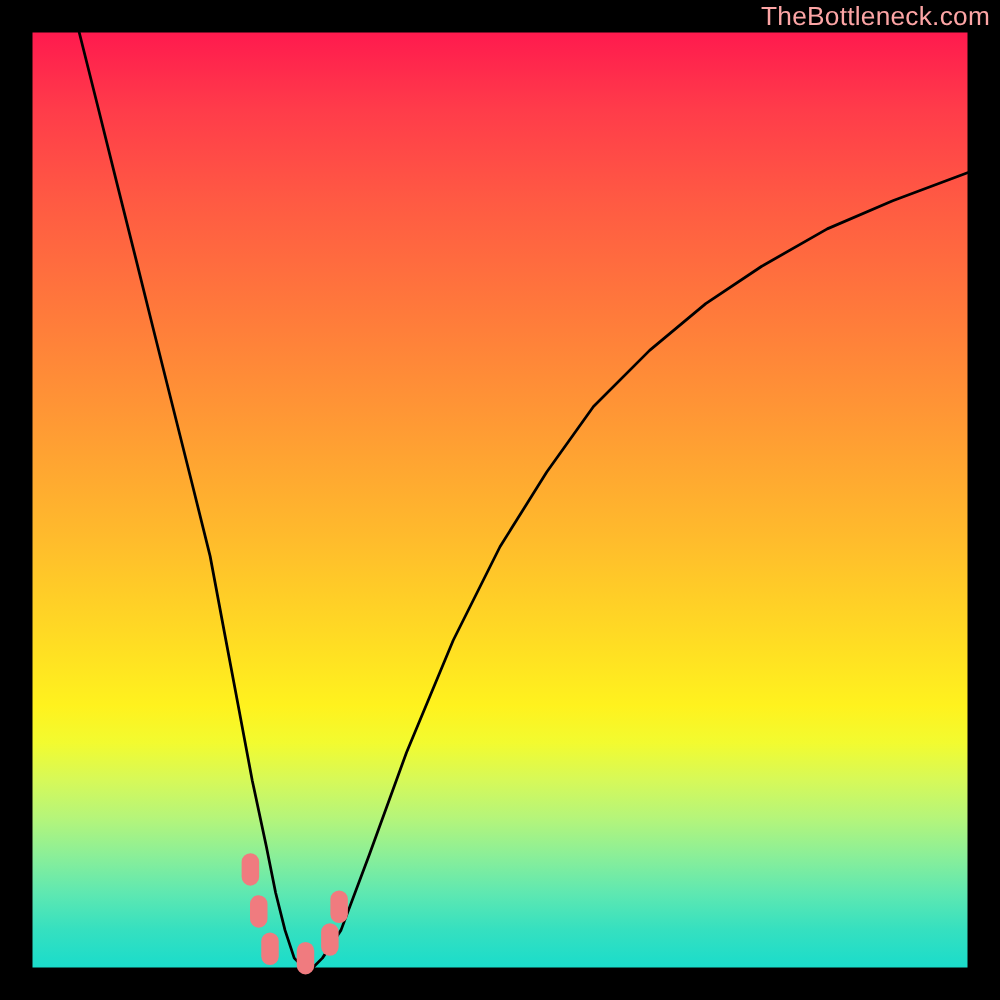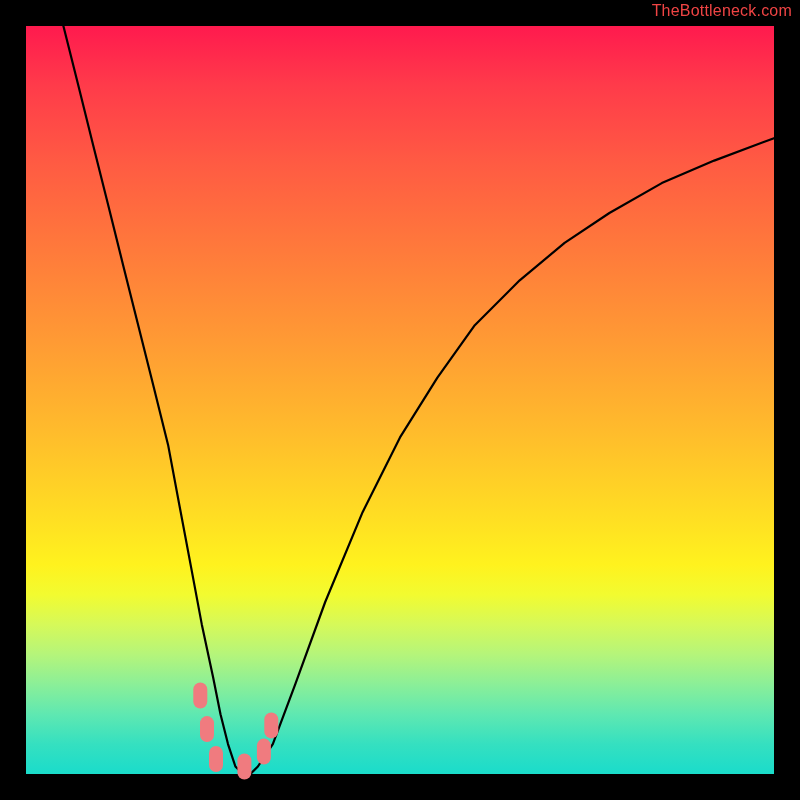--- a/index.html
+++ b/index.html
@@ -41,22 +41,22 @@
       #8bef98 88%,
       #5fe8b1 92%,
       #35e0c0 96%,
       #1adccb 100%
     );
   }
   .watermark {
     position: absolute;
     top: 2px;
     right: 8px;
-    color: #ef4444;
-    font-size: 16px;
+    color: #fca5a5;
+    font-size: 21px;
     font-weight: 400;
     letter-spacing: 0.2px;
     z-index: 5;
     text-align: center;
   }
   svg.curve {
     position: absolute;
     top: 0;
     left: 0;
     width: 748px;

